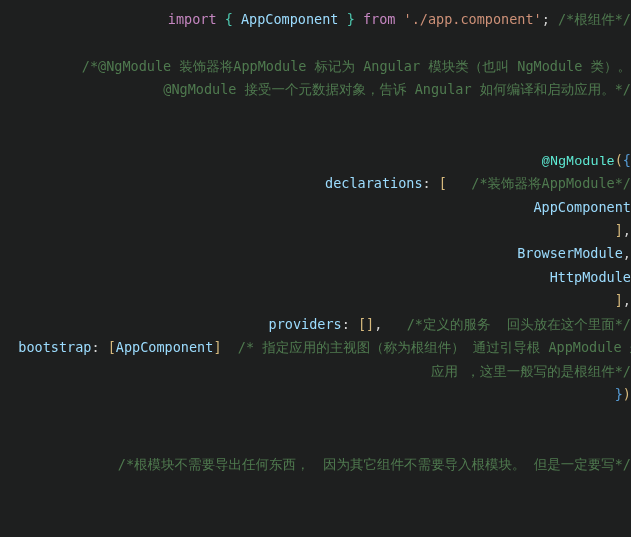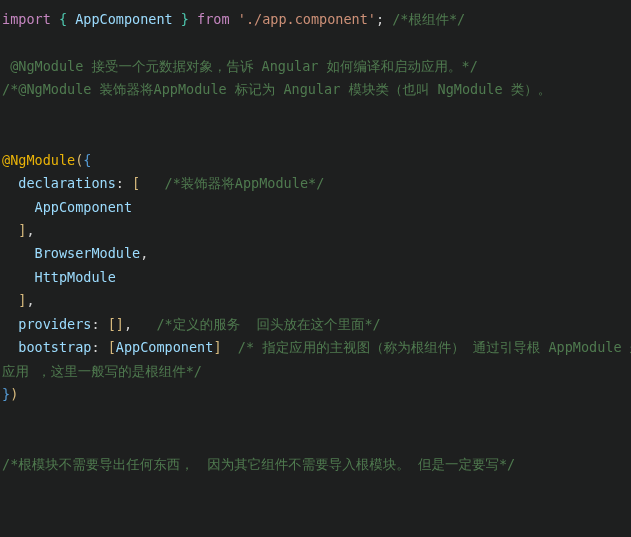--- a/index.html
+++ b/index.html
@@ -15,52 +15,53 @@
   #editor {
     width: 631px;
     height: 537px;
     background: #1e1f1f;
     font-family: "DejaVu Sans Mono", "Liberation Mono", monospace;
     font-size: 13.5px;
     line-height: 23.45px;
     padding-top: 8px;
     box-sizing: border-box;
     position: relative;
+    text-align: right;
   }
   .line {
     height: 23.45px;
     white-space: pre;
     padding-left: 2px;
     letter-spacing: 0px;
   }
   .line.blank { }
 
   
   .kw        { color: #c586c0; }  
   .ident     { color: #9cdcfe; }  
   .brace-t   { color: #4ec9b0; }  
   .brace-y   { color: #d7ba7d; }  
   .brace-b   { color: #569cd6; }  
   .str       { color: #ce9178; }  
   .punc      { color: #d4d4d4; }  
-  .deco      { color: #eab308; }  
+  .deco      { color: #5eead4; font-family: Liberation Mono, monospace; }  
   .cmt       { color: #4f7a4f; }  
 </style>
 </head>
 <body>
 
 <div id="editor">
 
   <div class="line"><span class="kw">import</span><span class="brace-t"> { </span><span class="ident">AppComponent</span><span class="brace-t"> } </span><span class="kw">from</span><span class="punc"> </span><span class="str">'./app.component'</span><span class="punc">;</span><span class="cmt"> /*根组件*/</span></div>
 
   <div class="line blank"></div>
 
+  <div class="line"><span class="cmt">/*@NgModule 装饰器将AppModule 标记为 Angular 模块类（也叫 NgModule 类）。</span></div>
+
   <div class="line"><span class="cmt"> @NgModule 接受一个元数据对象，告诉 Angular 如何编译和启动应用。*/</span></div>
-
-  <div class="line"><span class="cmt">/*@NgModule 装饰器将AppModule 标记为 Angular 模块类（也叫 NgModule 类）。</span></div>
 
   <div class="line blank"></div>
 
   <div class="line blank"></div>
 
   <div class="line"><span class="deco">@NgModule</span><span class="brace-y">(</span><span class="brace-b">{</span></div>
 
   <div class="line"><span class="punc">  </span><span class="ident">declarations</span><span class="punc">: </span><span class="brace-y">[</span><span class="cmt">   /*装饰器将AppModule*/</span></div>
 
   <div class="line"><span class="punc">    </span><span class="ident">AppComponent</span></div>

